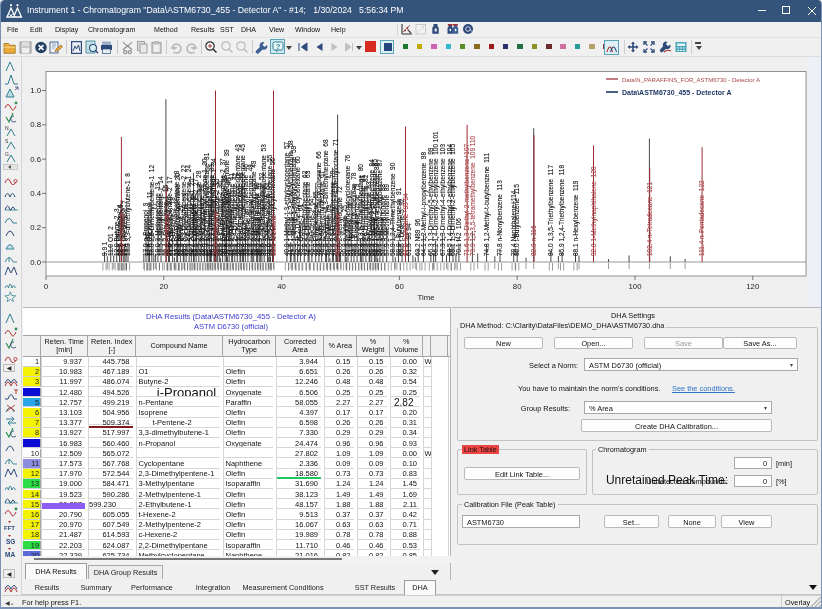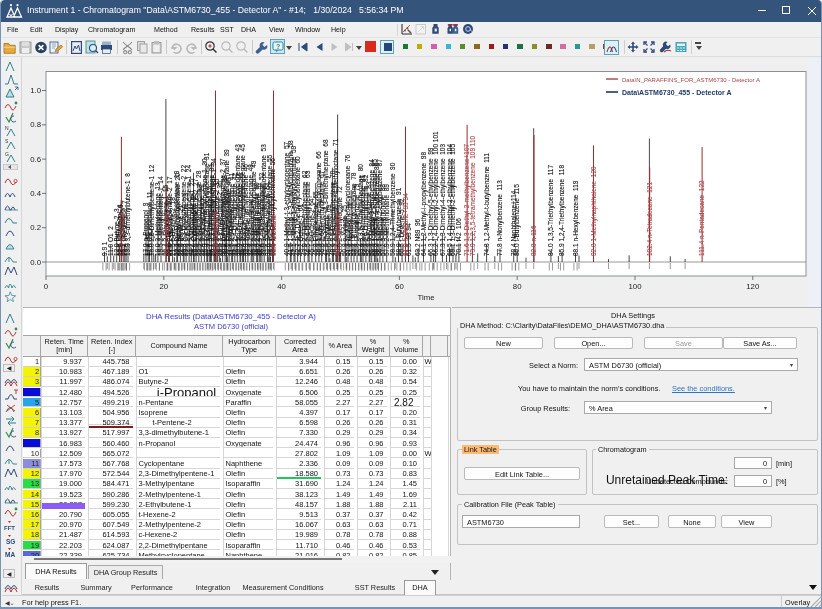--- a/index.html
+++ b/index.html
@@ -1076,21 +1076,21 @@
       <div style="position:absolute;left:66px;top:181.59999999999997px;width:43.5px;height:9.7px;border-bottom:1px solid #d6d6d6;font-size:7.5px;color:#111;text-align:right;padding-right:3px;line-height:10px;white-space:nowrap;overflow:hidden">590.286</div>
       <div style="position:absolute;left:113.5px;top:181.59999999999997px;width:83.0px;height:9.7px;border-bottom:1px solid #d6d6d6;font-size:7.5px;color:#111;text-align:left;padding-left:2px;line-height:10px;white-space:nowrap;overflow:hidden">2-Methylpentene-1</div>
       <div style="position:absolute;left:200.5px;top:181.59999999999997px;width:49.5px;height:9.7px;border-bottom:1px solid #d6d6d6;font-size:7.5px;color:#111;text-align:left;padding-left:2px;line-height:10px;white-space:nowrap;overflow:hidden">Olefin</div>
       <div style="position:absolute;left:254px;top:181.59999999999997px;width:44px;height:9.7px;border-bottom:1px solid #d6d6d6;font-size:7.5px;color:#111;text-align:right;padding-right:3px;line-height:10px;white-space:nowrap;overflow:hidden">38.123</div>
       <div style="position:absolute;left:302px;top:181.59999999999997px;width:28.5px;height:9.7px;border-bottom:1px solid #d6d6d6;font-size:7.5px;color:#111;text-align:right;padding-right:3px;line-height:10px;white-space:nowrap;overflow:hidden">1.49</div>
       <div style="position:absolute;left:334.5px;top:181.59999999999997px;width:29.0px;height:9.7px;border-bottom:1px solid #d6d6d6;font-size:7.5px;color:#111;text-align:right;padding-right:3px;line-height:10px;white-space:nowrap;overflow:hidden">1.49</div>
       <div style="position:absolute;left:367.5px;top:181.59999999999997px;width:29.5px;height:9.7px;border-bottom:1px solid #d6d6d6;font-size:7.5px;color:#111;text-align:right;padding-right:3px;line-height:10px;white-space:nowrap;overflow:hidden">1.69</div>
       <div style="position:absolute;left:401px;top:181.59999999999997px;width:8px;height:9.7px;border-bottom:1px solid #d6d6d6;font-size:7.5px;color:#111;text-align:center;padding-left:0px;line-height:10px;white-space:nowrap;overflow:hidden"></div>
       <div style="position:absolute;left:0px;top:191.79999999999995px;width:18px;height:9.7px;background:#f3f303;border-right:1px solid #a5a5a5;border-bottom:1px solid #cfcfcf;font-size:7.4px;text-align:right;padding-right:1px;color:#222;line-height:9.8px">15</div>
       <div style="position:absolute;left:18.5px;top:191.79999999999995px;width:43.5px;height:9.7px;border-bottom:6px solid #8b5cf6;font-size:7.5px;color:#111;text-align:right;padding-right:3px;line-height:10px;white-space:nowrap;overflow:hidden">20.357</div>
-      <div style="position:absolute;left:66px;top:191.79999999999995px;width:43.5px;height:9.7px;border-bottom:1px solid #d6d6d6;font-size:7.5px;color:#111;text-align:right;padding-right:3px;line-height:10px;white-space:nowrap;overflow:hidden">599.230</div>
+      <div style="position:absolute;left:66px;top:191.79999999999995px;width:43.5px;height:9.7px;border-bottom:1px solid #d6d6d6;font-size:7.5px;color:#111;text-align:left;padding-right:3px;line-height:10px;white-space:nowrap;overflow:hidden">599.230</div>
       <div style="position:absolute;left:113.5px;top:191.79999999999995px;width:83.0px;height:9.7px;border-bottom:1px solid #d6d6d6;font-size:7.5px;color:#111;text-align:left;padding-left:2px;line-height:10px;white-space:nowrap;overflow:hidden">2-Ethylbutene-1</div>
       <div style="position:absolute;left:200.5px;top:191.79999999999995px;width:49.5px;height:9.7px;border-bottom:1px solid #d6d6d6;font-size:7.5px;color:#111;text-align:left;padding-left:2px;line-height:10px;white-space:nowrap;overflow:hidden">Olefin</div>
       <div style="position:absolute;left:254px;top:191.79999999999995px;width:44px;height:9.7px;border-bottom:1px solid #d6d6d6;font-size:7.5px;color:#111;text-align:right;padding-right:3px;line-height:10px;white-space:nowrap;overflow:hidden">48.157</div>
       <div style="position:absolute;left:302px;top:191.79999999999995px;width:28.5px;height:9.7px;border-bottom:1px solid #d6d6d6;font-size:7.5px;color:#111;text-align:right;padding-right:3px;line-height:10px;white-space:nowrap;overflow:hidden">1.88</div>
       <div style="position:absolute;left:334.5px;top:191.79999999999995px;width:29.0px;height:9.7px;border-bottom:1px solid #d6d6d6;font-size:7.5px;color:#111;text-align:right;padding-right:3px;line-height:10px;white-space:nowrap;overflow:hidden">1.88</div>
       <div style="position:absolute;left:367.5px;top:191.79999999999995px;width:29.5px;height:9.7px;border-bottom:1px solid #d6d6d6;font-size:7.5px;color:#111;text-align:right;padding-right:3px;line-height:10px;white-space:nowrap;overflow:hidden">2.11</div>
       <div style="position:absolute;left:401px;top:191.79999999999995px;width:8px;height:9.7px;border-bottom:1px solid #d6d6d6;font-size:7.5px;color:#111;text-align:center;padding-left:0px;line-height:10px;white-space:nowrap;overflow:hidden"></div>
       <div style="position:absolute;left:0px;top:201.99999999999994px;width:18px;height:9.7px;background:#f3f303;border-right:1px solid #a5a5a5;border-bottom:1px solid #cfcfcf;font-size:7.4px;text-align:right;padding-right:1px;color:#222;line-height:9.8px">16</div>
       <div style="position:absolute;left:18.5px;top:201.99999999999994px;width:43.5px;height:9.7px;border-bottom:1px solid #d6d6d6;font-size:7.5px;color:#111;text-align:right;padding-right:3px;line-height:10px;white-space:nowrap;overflow:hidden">20.790</div>
       <div style="position:absolute;left:66px;top:201.99999999999994px;width:43.5px;height:9.7px;border-bottom:1px solid #d6d6d6;font-size:7.5px;color:#111;text-align:right;padding-right:3px;line-height:10px;white-space:nowrap;overflow:hidden">605.055</div>
@@ -1166,22 +1166,23 @@
     <div style="position:absolute;left:463px;top:337px;width:79px;height:12px;background:#fdfdfd;border:1px solid #b9b9b9;border-radius:2px;font-size:7.4px;color:#111;text-align:center;line-height:12px">New</div>
     <div style="position:absolute;left:553px;top:337px;width:79px;height:12px;background:#fdfdfd;border:1px solid #b9b9b9;border-radius:2px;font-size:7.4px;color:#111;text-align:center;line-height:12px">Open...</div>
     <div style="position:absolute;left:643px;top:337px;width:79px;height:12px;background:#fdfdfd;border:1px solid #b9b9b9;border-radius:2px;font-size:7.4px;color:#9a9a9a;text-align:center;line-height:12px">Save</div>
     <div style="position:absolute;left:722px;top:337px;width:74px;height:12px;background:#fdfdfd;border:1px solid #b9b9b9;border-radius:2px;font-size:7.4px;color:#111;text-align:center;line-height:12px">Save As...</div>
     <div style="position:absolute;right:243px;top:361px;font-size:7.4px;color:#111;white-space:nowrap;">Select a Norm:</div>
     <div style="position:absolute;left:583px;top:358px;width:214px;height:13px;background:#fff;border:1px solid #a9a9a9;font-size:7.4px;color:#111;line-height:13px;padding-left:4px">ASTM D6730 (official)<span style="position:absolute;right:4px;top:0;color:#444;font-size:6px">▾</span></div>
     <div style="position:absolute;left:517px;top:384px;font-size:7.4px;color:#111;white-space:nowrap;">You have to maintain the norm's conditions.</div>
     <div style="position:absolute;left:671px;top:384px;font-size:7.4px;color:#111;white-space:nowrap;"><span style="color:#2e74c8;text-decoration:underline">See the conditions.</span></div>
     <div style="position:absolute;right:251px;top:404px;font-size:7.4px;color:#111;white-space:nowrap;">Group Results:</div>
     <div style="position:absolute;left:583px;top:401px;width:188px;height:13px;background:#fff;border:1px solid #a9a9a9;font-size:7.4px;color:#111;line-height:13px;padding-left:4px">% Area<span style="position:absolute;right:4px;top:0;color:#444;font-size:6px">▾</span></div>
+    <div style="position:absolute;left:580px;top:419px;width:191px;height:13px;background:#fdfdfd;border:1px solid #b9b9b9;border-radius:2px;font-size:7.4px;color:#111;text-align:center;line-height:13px">Create DHA Calibration...</div>
     <div style="position:absolute;left:456px;top:449px;width:130px;height:46px;border:1px solid #c2c2c2;border-radius:2px"></div>
-    <div style="position:absolute;left:461px;top:445px;font-size:7.3px;color:#111;white-space:nowrap;background:#fdba74;padding:0 2px;">Link Table</div>
+    <div style="position:absolute;left:461px;top:445px;font-size:7.3px;color:#111;white-space:nowrap;background:#ef4444;padding:0 2px;">Link Table</div>
     <div style="position:absolute;left:463px;top:467px;width:116px;height:13px;background:#fdfdfd;border:1px solid #b9b9b9;border-radius:2px;font-size:7.4px;color:#111;text-align:center;line-height:13px">Edit Link Table...</div>
     <div style="position:absolute;left:591px;top:449px;width:226px;height:46px;border:1px solid #c2c2c2;border-radius:2px"></div>
     <div style="position:absolute;left:595px;top:445px;font-size:7.3px;color:#111;white-space:nowrap;background:#f0f0f0;padding:0 2px;">Chromatogram</div>
     <div style="position:absolute;right:93px;top:473px;font-size:12px;color:#111;white-space:nowrap;">Unretained Peak Time:</div>
     <div style="position:absolute;left:733px;top:457px;width:38px;height:12px;background:#fff;border:1px solid #a9a9a9;font-size:7.4px;color:#111;text-align:right;padding-right:4px;line-height:12px">0</div>
     <div style="position:absolute;left:775px;top:459px;font-size:7.4px;color:#111;white-space:nowrap;">[min]</div>
     <div style="position:absolute;right:93px;top:477px;font-size:7.4px;color:#111;white-space:nowrap;">Undetected Compounds:</div>
     <div style="position:absolute;left:733px;top:475px;width:38px;height:12px;background:#fff;border:1px solid #a9a9a9;font-size:7.4px;color:#111;text-align:right;padding-right:4px;line-height:12px">0</div>
     <div style="position:absolute;left:775px;top:477px;font-size:7.4px;color:#111;white-space:nowrap;">[%]</div>
     <div style="position:absolute;left:456px;top:504px;width:361px;height:41px;border:1px solid #c2c2c2;border-radius:2px"></div>

